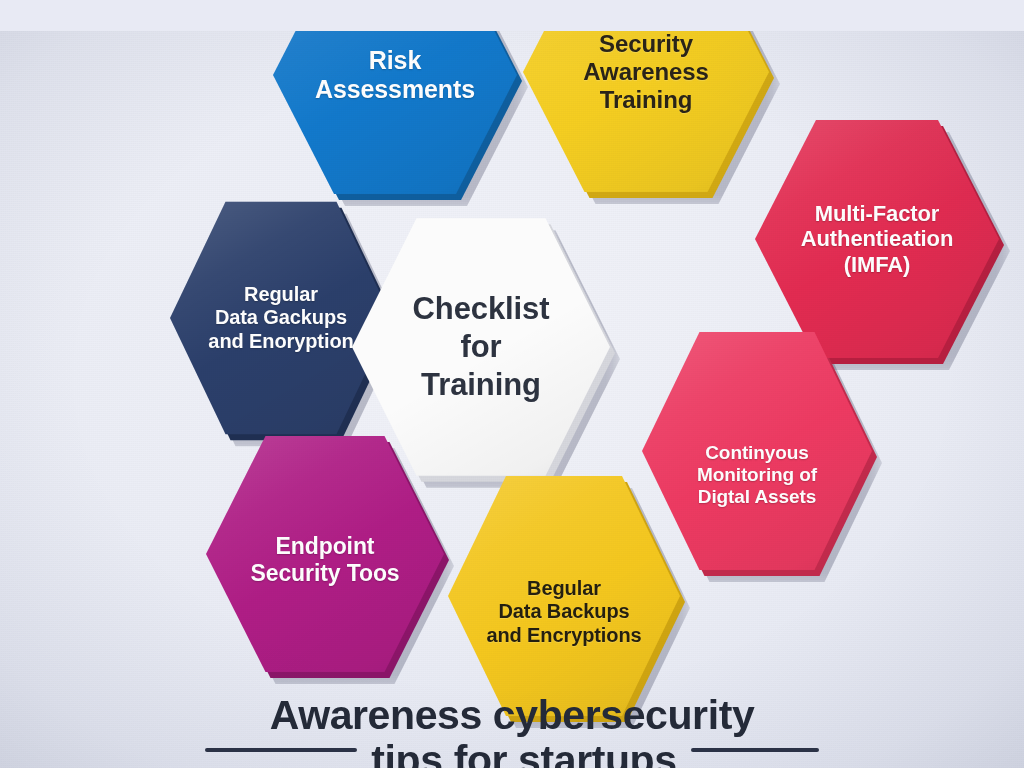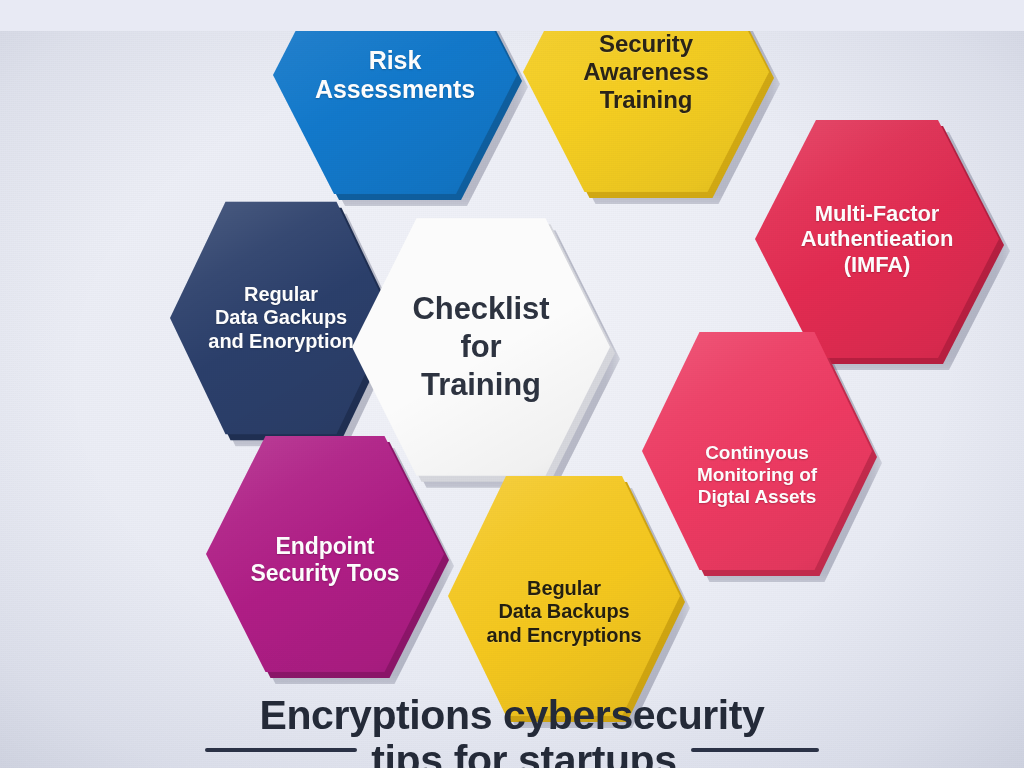--- a/index.html
+++ b/index.html
@@ -232,21 +232,21 @@
       <span>Checklist</span><br>
       <span>for</span><br>
       <span>Training</span>
     </div>
   </div>
 
   <div id="grain"></div>
   <div id="vignette"></div>
 
   <div id="caption">
-    <span id="caption-line1">Encryptions cybersecurity</span>
+    <span id="caption-line1">Awareness cybersecurity</span>
     <div id="caption-line2-wrap">
       <div class="rule" id="rule-left"></div>
       <span id="caption-line2">tips for startups</span>
       <div class="rule" id="rule-right"></div>
     </div>
   </div>
 
   <div id="watermark">Gee</div>
 
 </div>

